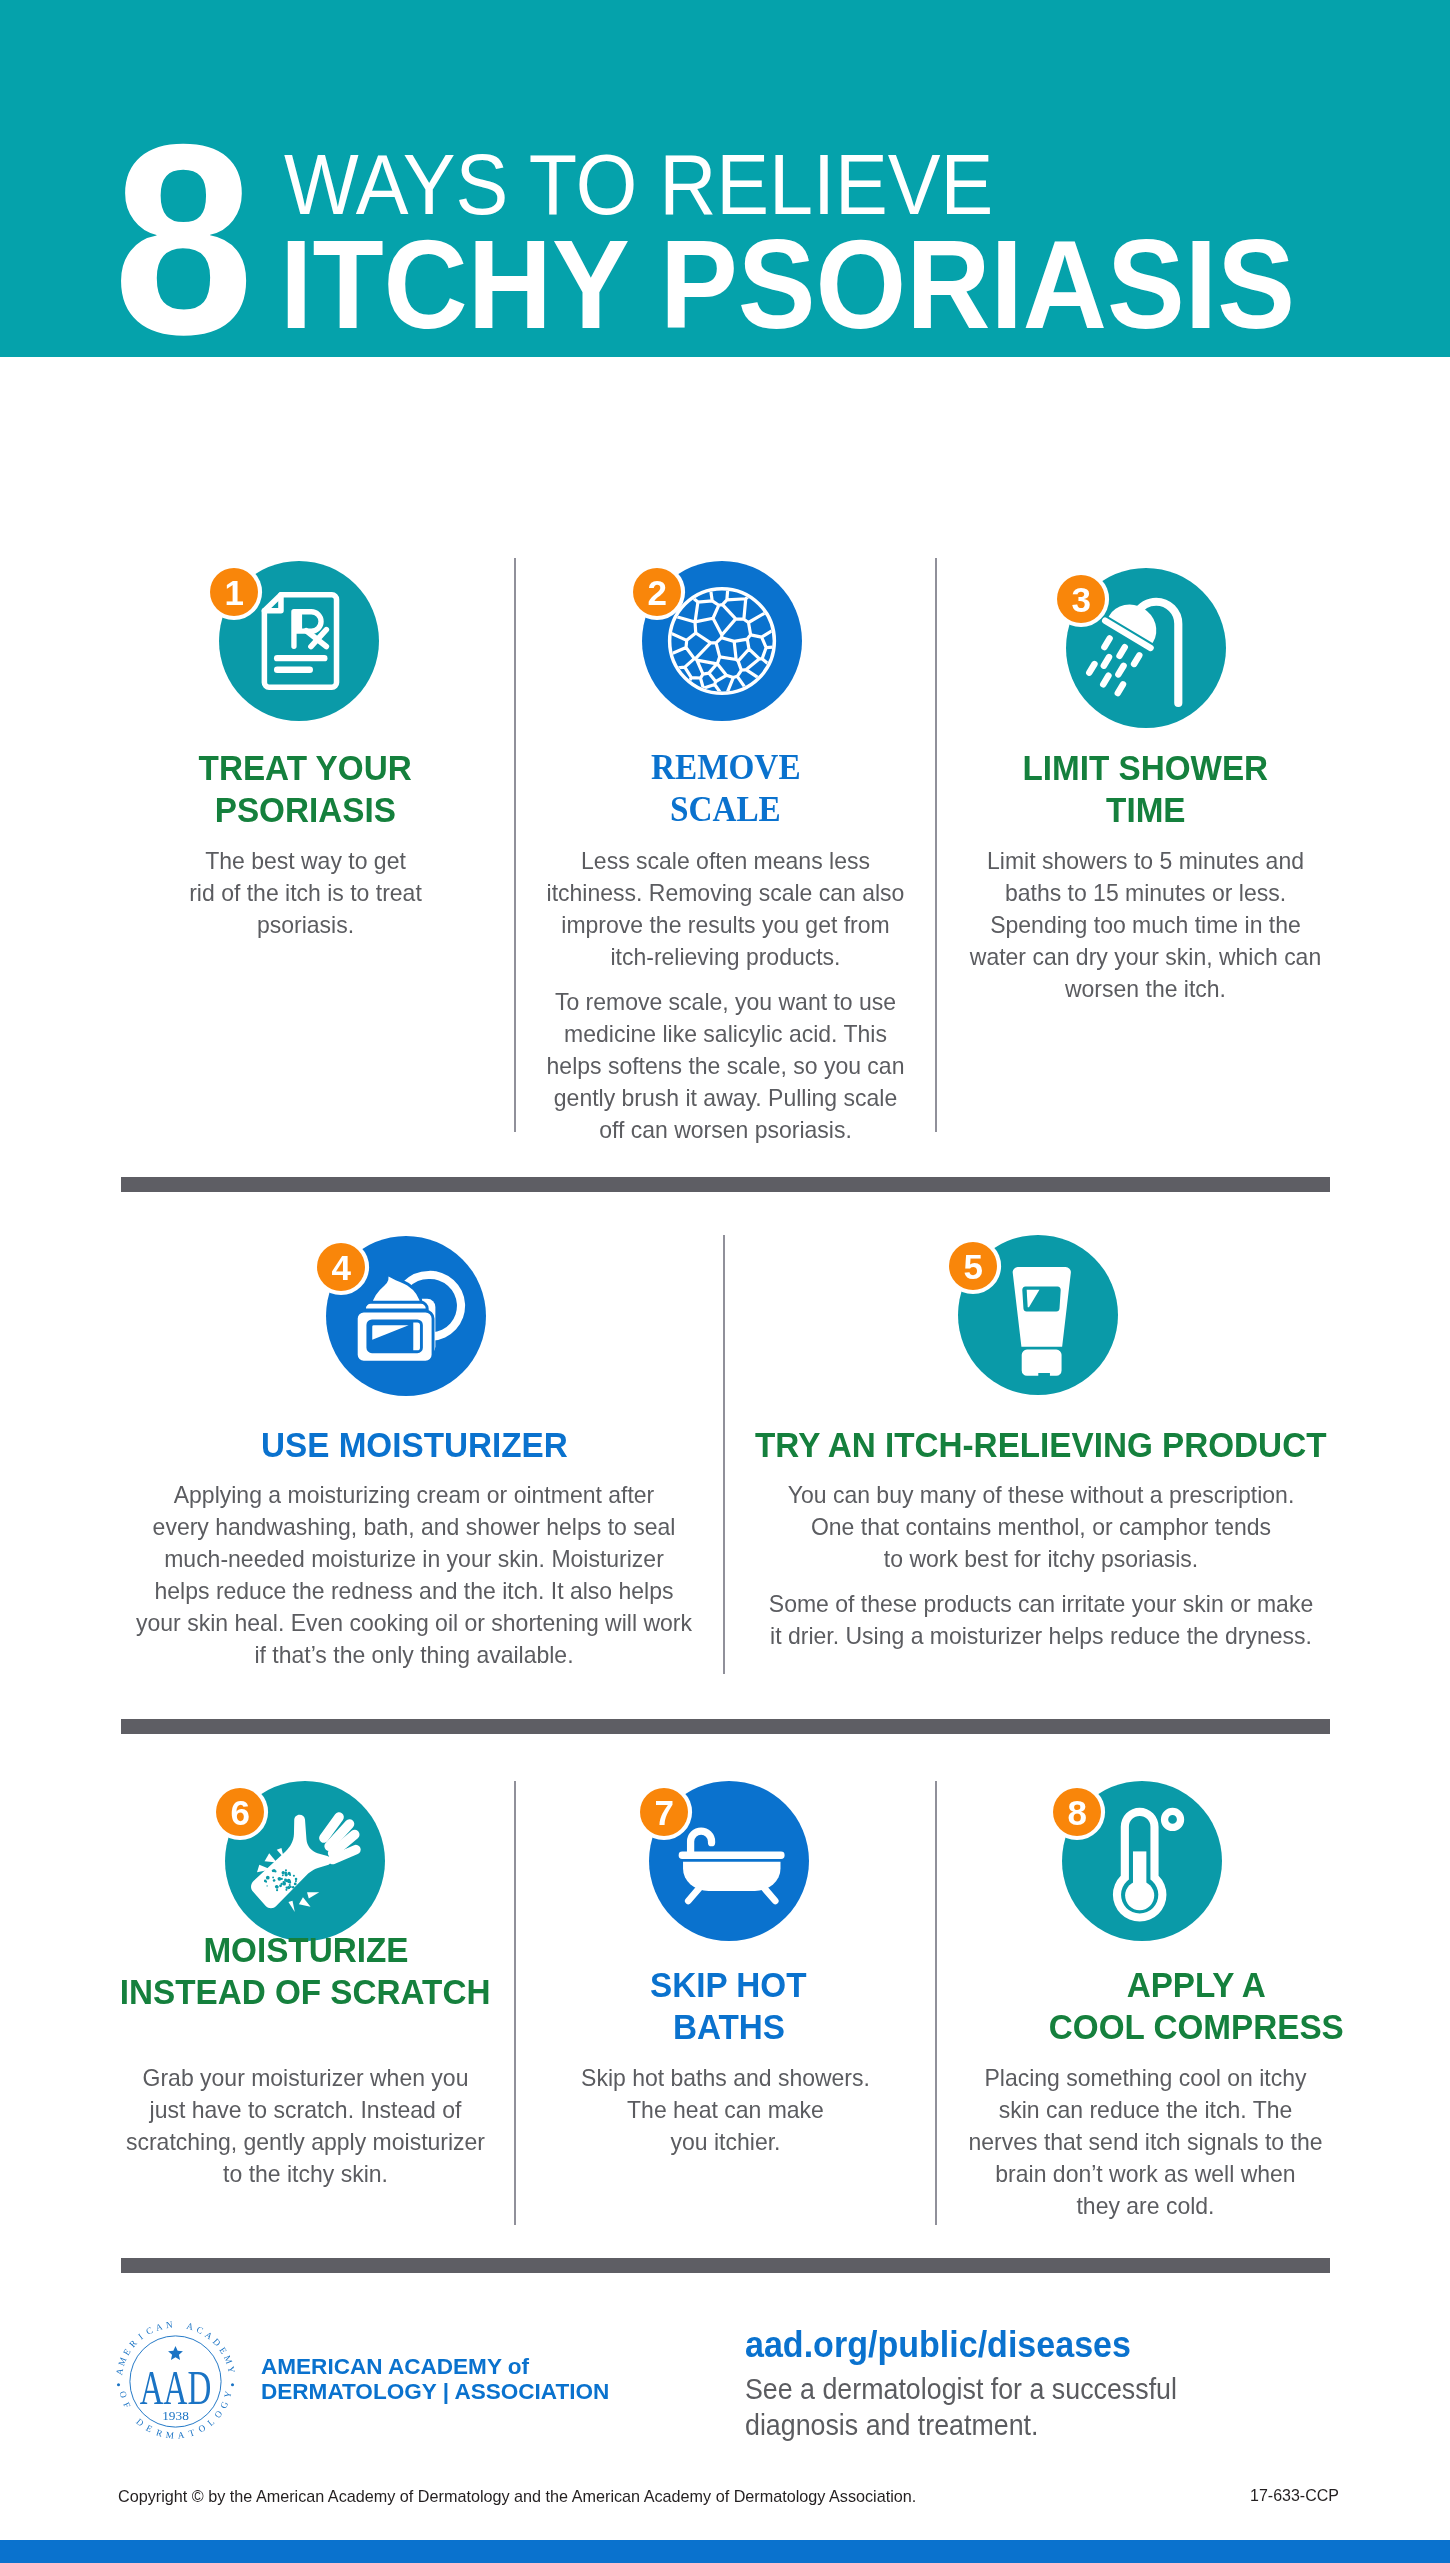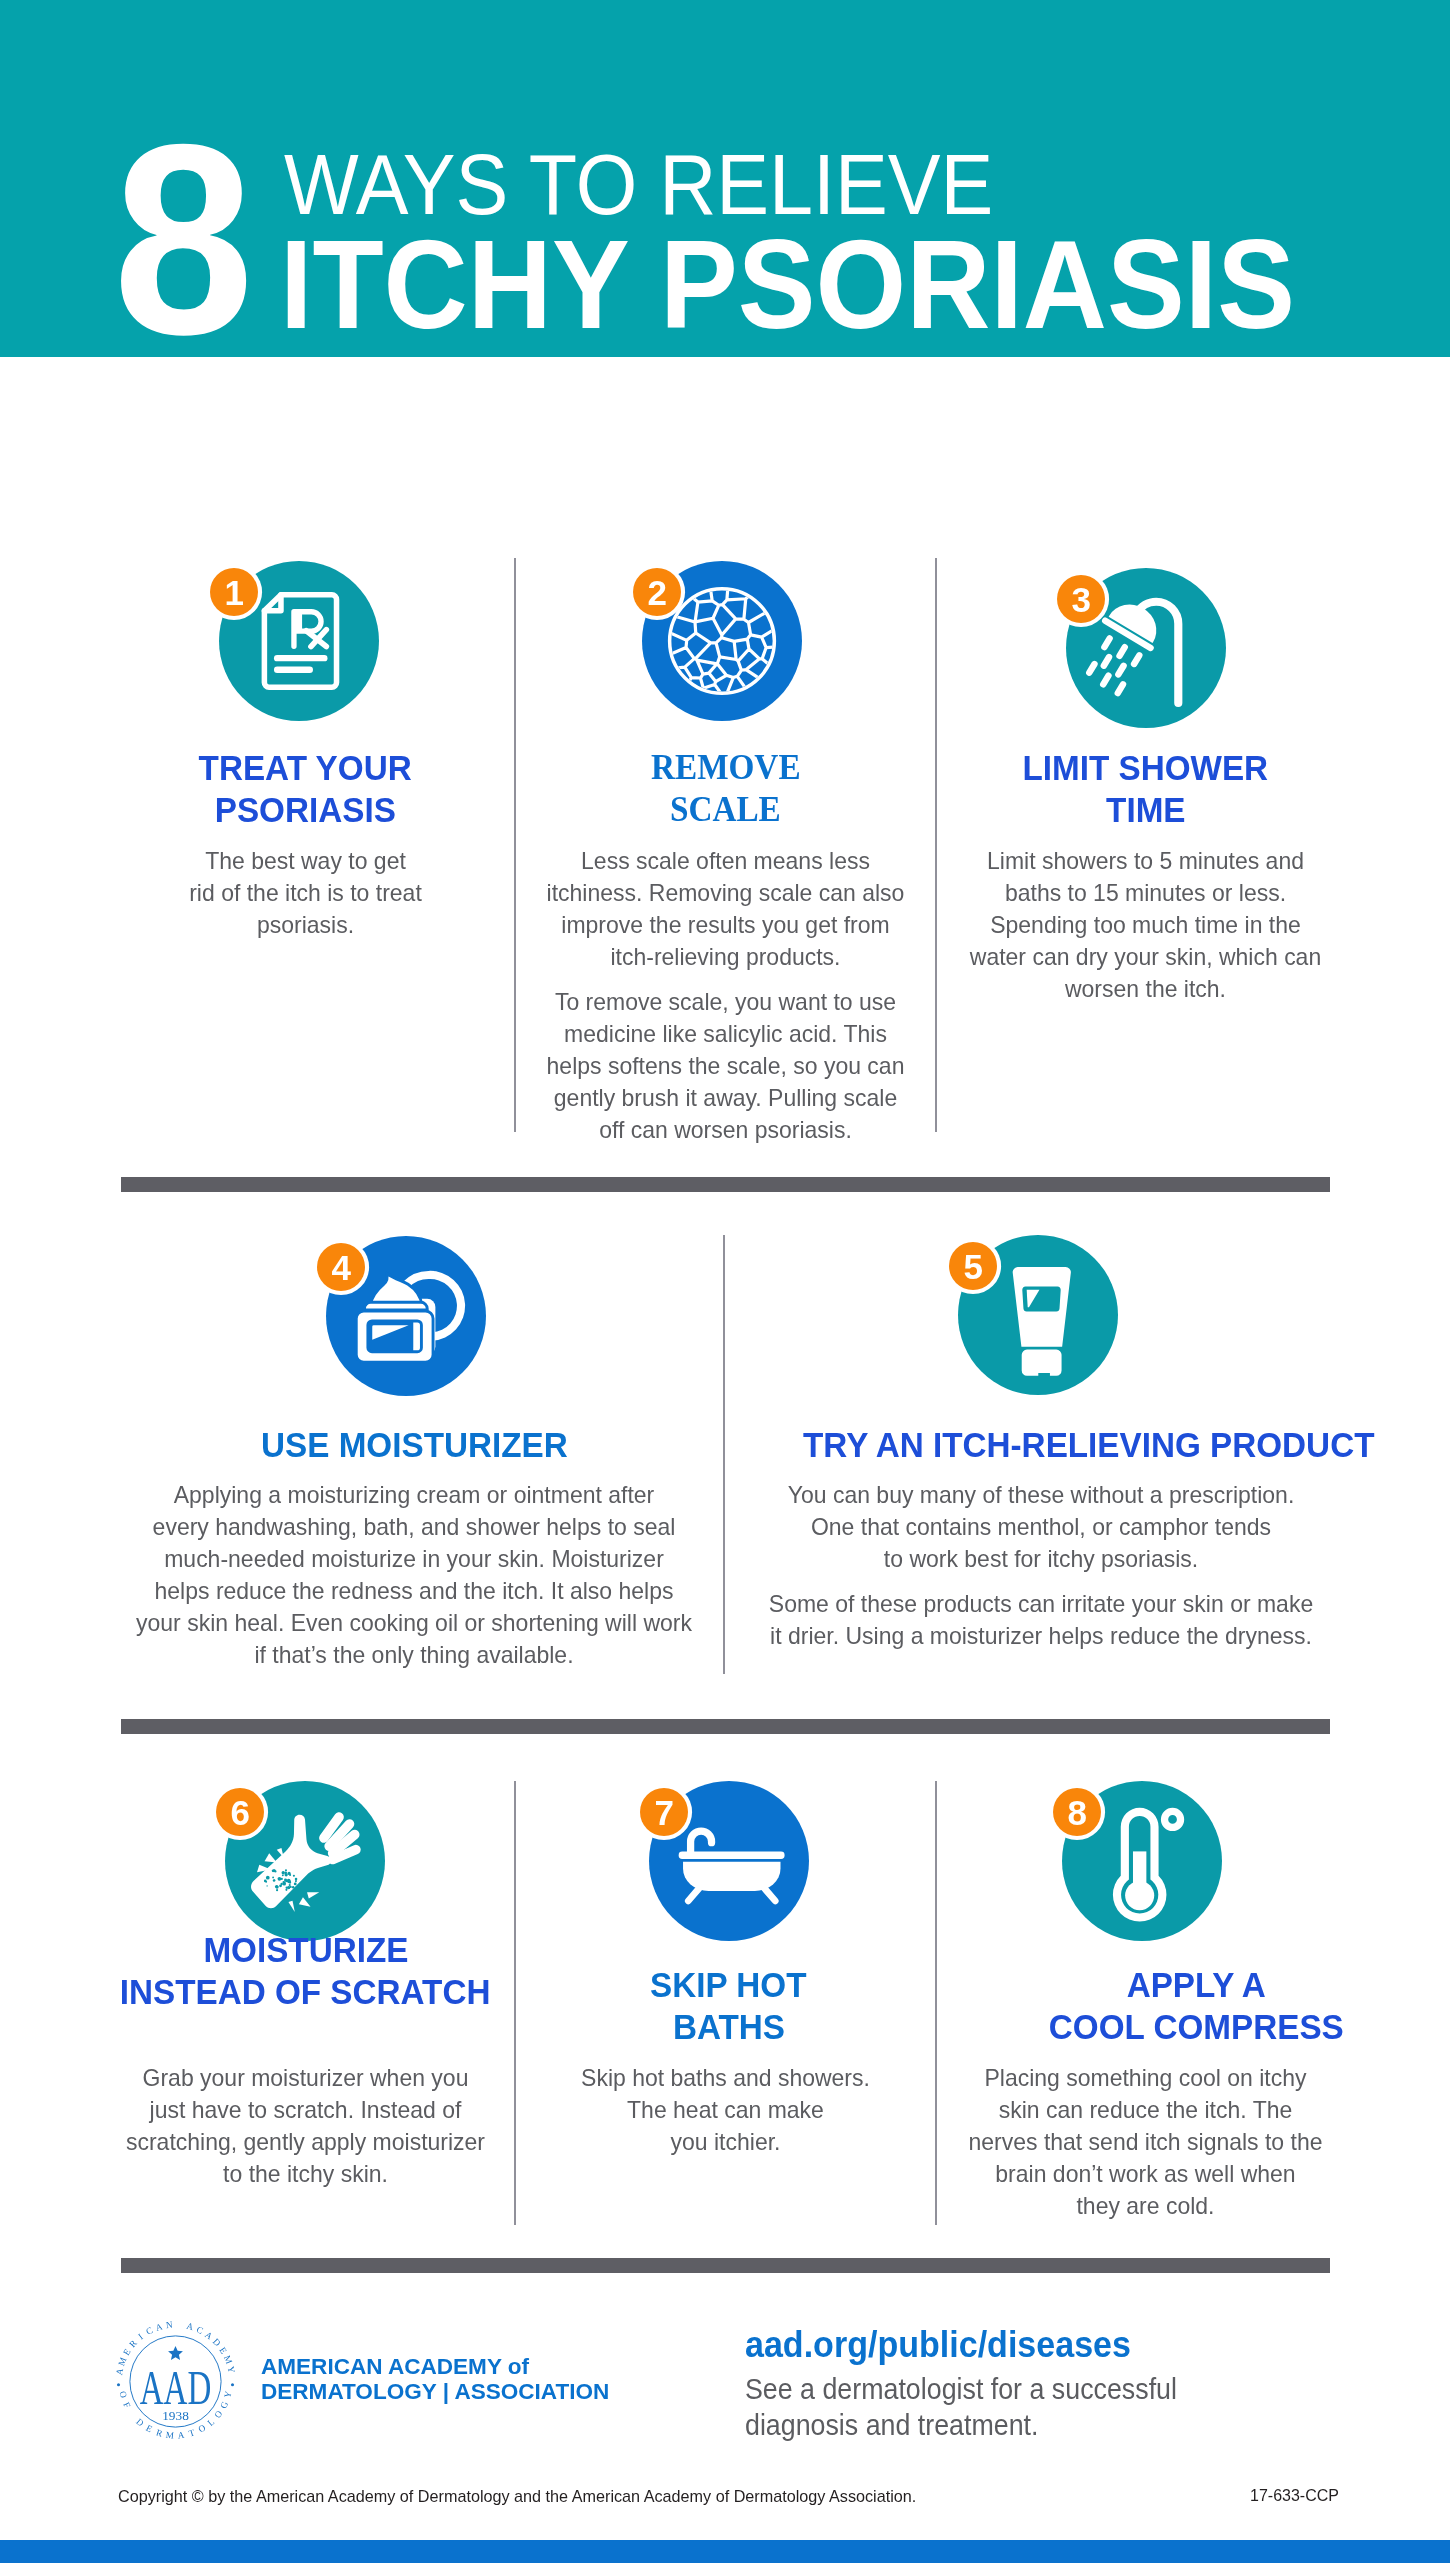--- a/index.html
+++ b/index.html
@@ -15,21 +15,21 @@
   .hr{position:absolute;left:121px;width:1209px;height:14.5px;background:#5e5e64;}
   .vr{position:absolute;width:1.5px;background:#90909a;}
   .icon-wrap{position:absolute;width:160px;height:160px;}
   .circ{position:absolute;left:0;top:0;width:160px;height:160px;border-radius:50%;}
   .circ svg{position:absolute;left:0;top:0;display:block;}
   .num{position:absolute;left:-8.7px;top:7px;width:48px;height:48px;border-radius:50%;background:#f9860a;
        box-shadow:0 0 0 4.1px #fff;color:#fff;font-size:35px;font-weight:700;line-height:49px;text-align:center;}
   .ttl{position:absolute;font-size:35px;line-height:42px;font-weight:700;text-align:center;white-space:pre-line;}
   .bd{position:absolute;font-size:24px;line-height:32px;color:#5b5c60;font-weight:400;text-align:center;white-space:pre-line;transform:scaleX(.958);transform-origin:50% 0;}
   .sx{display:inline-block;transform:scaleX(.95);}
-  .teal{color:#1d4ed8;}
+  .teal{color:#15803d;}
   .blue{color:#0a72ce;}
   .foot-logo{position:absolute;left:111px;top:2315px;width:129px;height:133px;}
   .foot-name{position:absolute;left:261px;top:2354px;font-size:22px;line-height:25px;font-weight:700;color:#0a72ce;white-space:pre-line;transform:scaleX(1.025);transform-origin:0 0;}
   .foot-url{position:absolute;left:745px;top:2326px;font-size:37px;line-height:1;font-weight:700;color:#0a72ce;white-space:nowrap;text-decoration:none;transform:scaleX(.92);transform-origin:0 0;}
   .foot-sub{position:absolute;left:745px;top:2371px;font-size:29px;line-height:36px;color:#5b5c60;white-space:pre-line;transform:scaleX(.924);transform-origin:0 0;}
   .copy{position:absolute;left:118px;top:2488px;font-size:16.2px;line-height:1;color:#231f20;white-space:nowrap;transform:scaleX(1.0);transform-origin:0 0;}
   .code{position:absolute;left:1250px;top:2488px;font-size:15.7px;line-height:1;color:#231f20;font-weight:400;white-space:nowrap;transform:scaleX(1.02);transform-origin:0 0;}
   .botbar{position:absolute;left:0;top:2540px;width:1451px;height:23px;background:#0a72ce;}
 </style>
 </head>
@@ -158,21 +158,21 @@
         <div class="circ" style="background: rgb(10, 154, 168);">
           <svg viewBox="0 0 275 275" width="160" height="160">
             <path fill="#fff" d="M103 55H185a9 9 0 0 1 9 9.5L179 192H109L94 64.5A9 9 0 0 1 103 55Z"></path>
             <path fill="#0a9aa8" d="M116 88.5H171a5.5 5.5 0 0 1 5.5 6l-2 32a5.5 5.5 0 0 1-5.5 5H118a5.5 5.5 0 0 1-5.5-5l-2-32a5.5 5.5 0 0 1 5.5-6Z"></path>
             <path fill="#fff" d="M118 94h22l-18 30h-2.2Z"></path>
             <path fill="#fff" d="M118.5 197H169a9 9 0 0 1 9 9V233a9 9 0 0 1-9 9h-11v-5h-20v5h-19.5a9 9 0 0 1-9-9V206a9 9 0 0 1 9-9Z"></path>
           </svg>
         </div>
         <div class="num">5</div>
       </div>
-      <div class="ttl teal" style="left: 693px; top: 1424px; width: 696px; text-align: right;"><span class="sx">TRY AN ITCH-RELIEVING PRODUCT</span></div>
+      <div class="ttl teal" style="left: 693px; top: 1424px; width: 696px;"><span class="sx">TRY AN ITCH-RELIEVING PRODUCT</span></div>
       <div class="bd" style="left: 693px; top: 1479px; width: 696px;">You can buy many of these without a prescription.
 One that contains menthol, or camphor tends
 to work best for itchy psoriasis.</div>
       <div class="bd" style="left: 693px; top: 1588px; width: 696px;">Some of these products can irritate your skin or make
 it drier. Using a moisturizer helps reduce the dryness.</div>
       <div class="icon-wrap" style="left: 225px; top: 1781px;">
         <div class="circ" style="background: rgb(10, 154, 168);">
           <svg viewBox="0 0 275 275" width="160" height="160">
             <g stroke="#fff" stroke-width="16.5" stroke-linecap="round" fill="none">
               <path d="M170 98 196 62"></path>

